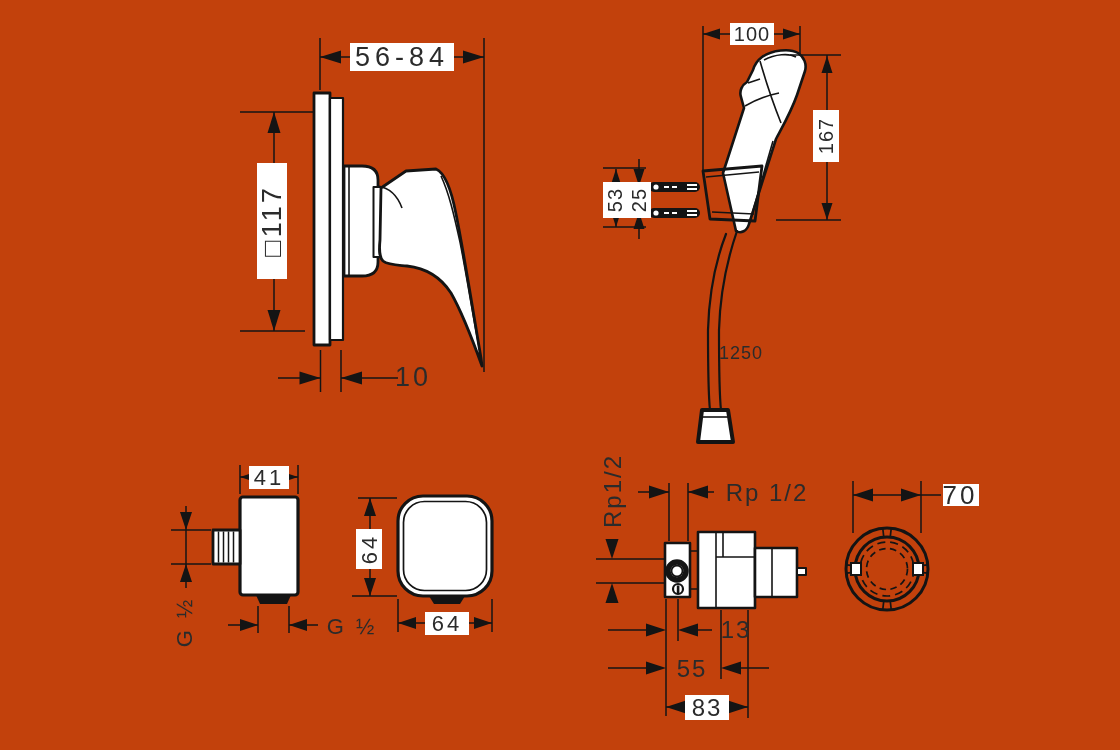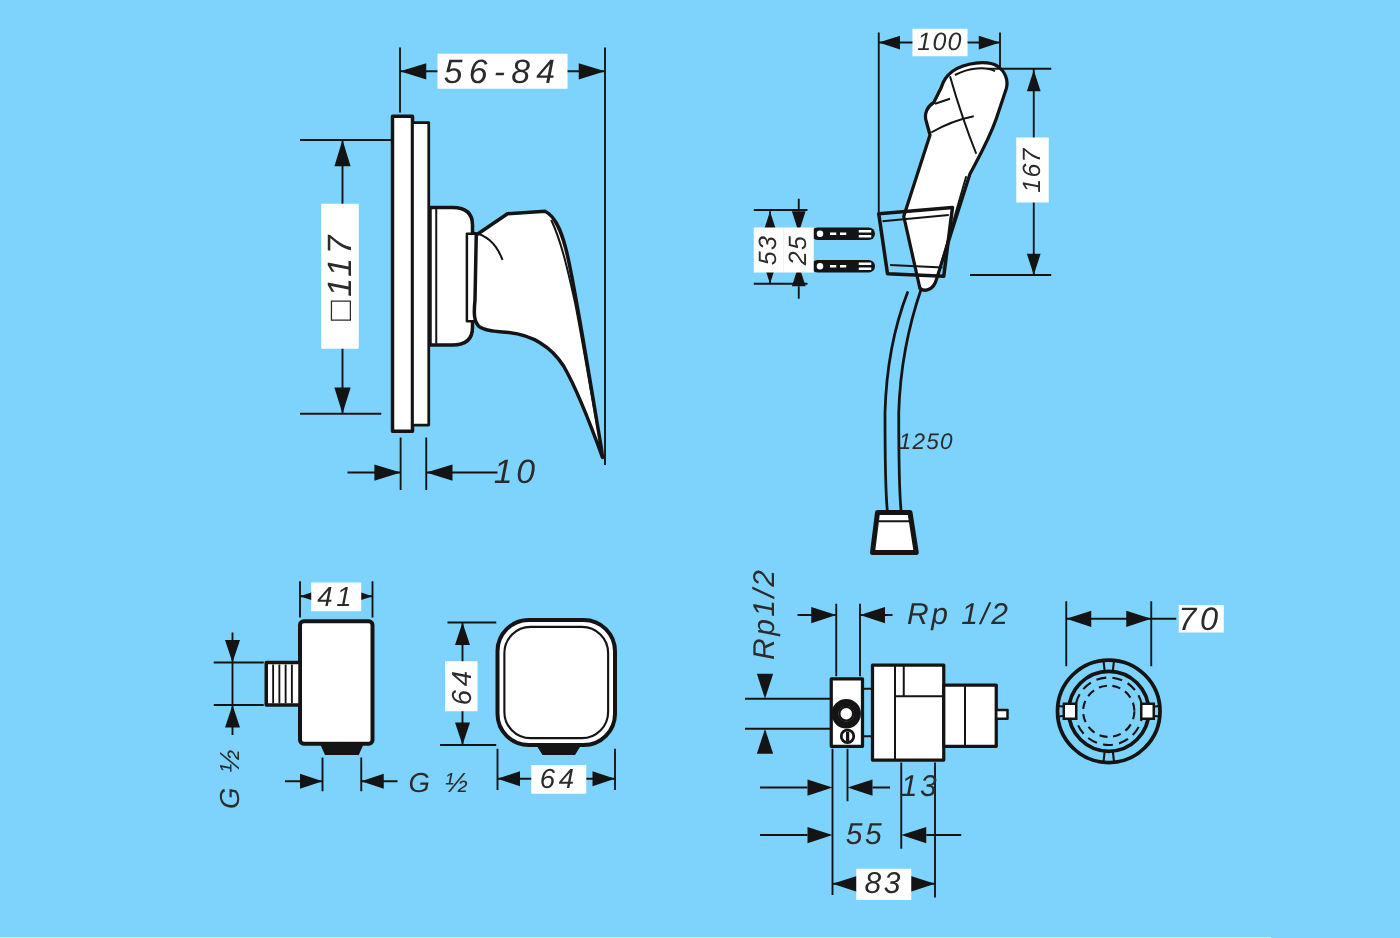--- a/index.html
+++ b/index.html
@@ -1,16 +1,16 @@
 <!DOCTYPE html>
 <html><head>
 <meta charset="utf-8">
 <style>
   html,body{margin:0;padding:0;background:#ffffff;}
-  .stage{position:relative;width:1120px;height:750px;background:#7dd3fc;overflow:hidden;font-style:italic;}
+  .stage{position:relative;width:1120px;height:750px;background:#c2410c;overflow:hidden;}
   .obj{fill:none;stroke:#141414;stroke-width:2.8;stroke-linejoin:round;stroke-linecap:round;}
   .objf{fill:#ffffff;stroke:#141414;stroke-width:2.8;stroke-linejoin:round;}
   .thin{fill:none;stroke:#141414;stroke-width:1.6;}
   .dim{fill:none;stroke:#141414;stroke-width:1.5;}
   .arw{fill:#141414;stroke:none;}
   .blk{fill:#141414;stroke:none;}
   .bg{fill:#ffffff;stroke:none;}
   text{fill:#2b2b2b;font-family:"Liberation Sans",sans-serif;text-anchor:middle;dominant-baseline:central;}
   .t1{font-size:27px;letter-spacing:5px;}
   .t2{font-size:27px;letter-spacing:3px;}

